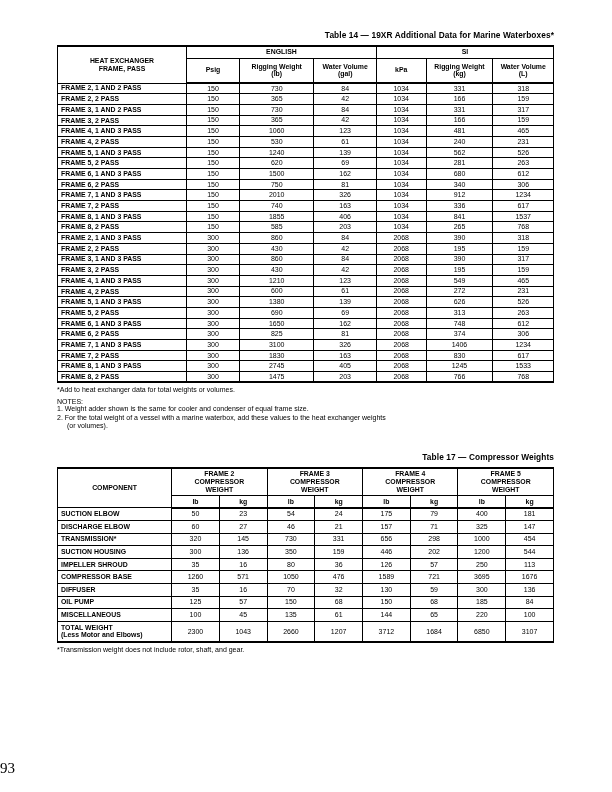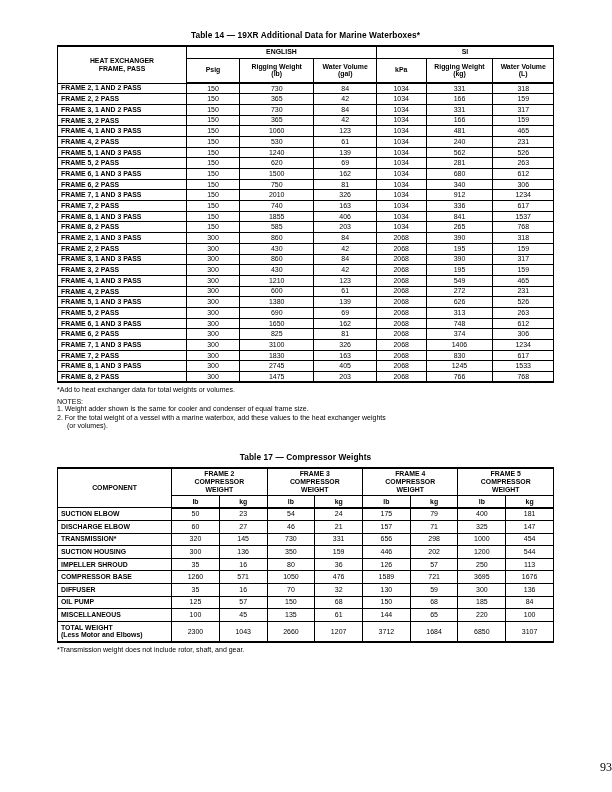--- a/index.html
+++ b/index.html
@@ -6,21 +6,21 @@
   html, body { margin: 0; padding: 0; }
   body {
     width: 612px; height: 792px;
     background: #ffffff; color: #000;
     font-family: "Liberation Sans", sans-serif;
     position: relative; overflow: hidden;
   }
   .content { position: absolute; left: 57px; top: 30px; width: 497px; }
 
   .tbl-title {
-    text-align: center; font-weight: bold; font-size: 8.3px;
+    text-align: right; font-weight: bold; font-size: 8.3px;
     margin: 0 0 5px 0; letter-spacing: 0.1px;
   }
 
   table.doc-table {
     width: 100%; border-collapse: collapse; table-layout: fixed;
     border-top: 2px solid #000; border-bottom: 2px solid #000;
     border-left: 1px solid #000; border-right: 1px solid #000;
   }
   .doc-table th, .doc-table td {
     border: 1px solid #000;
@@ -50,21 +50,21 @@
 
   
   .t15-wrap { margin-top: 21px; }
   .t15 thead tr.band th { height: 28px; }
   .t15 thead tr.units th { height: 12px; }
   .t15 tbody td { height: 12.6px; padding-top: 0; padding-bottom: 0; font-size: 7px; }
   .t15 tbody tr.total td { height: 21px; }
 
   .page-number {
     position: absolute; left: 0; top: 760px; width: 612px;
-    text-align: right; font-family: "Liberation Serif", serif; font-size: 12px;
+    text-align: left; font-family: "Liberation Serif", serif; font-size: 15px;
   }
 </style>
 </head>
 <body>
 
 <div class="content">
 
   <div class="tbl-title">Table 14 — 19XR Additional Data for Marine Waterboxes*</div>
 
   <table class="doc-table t14">

